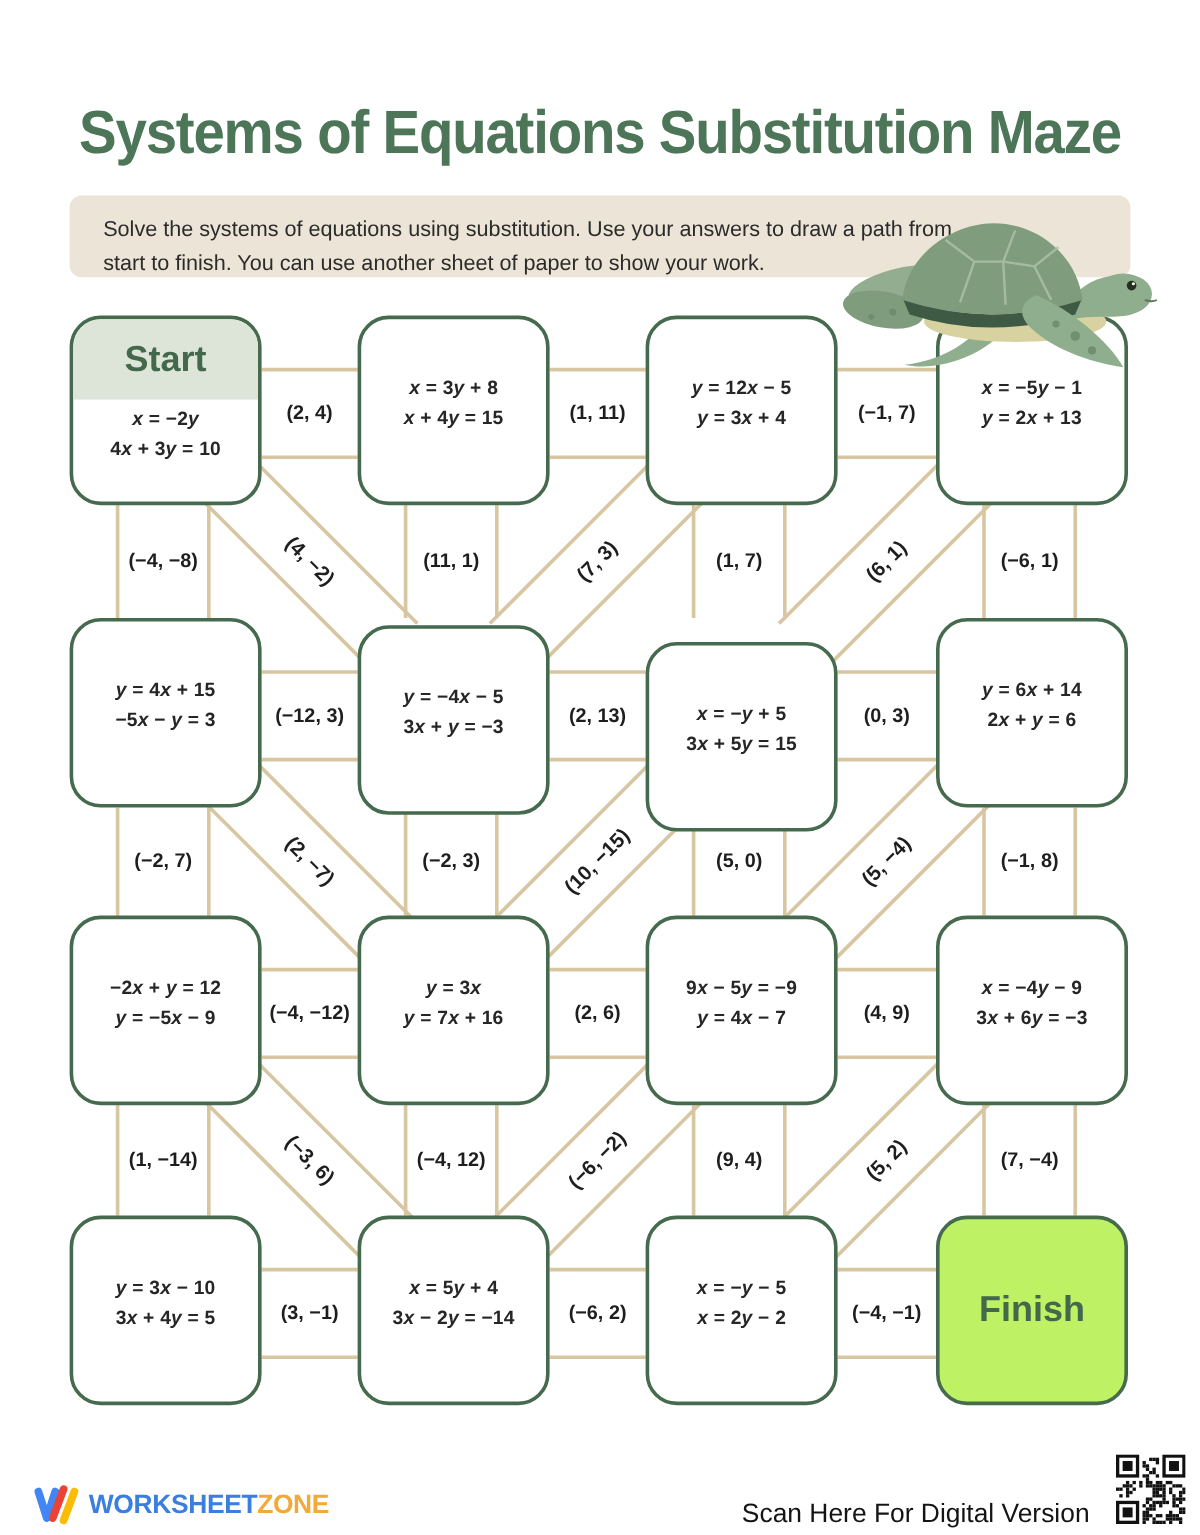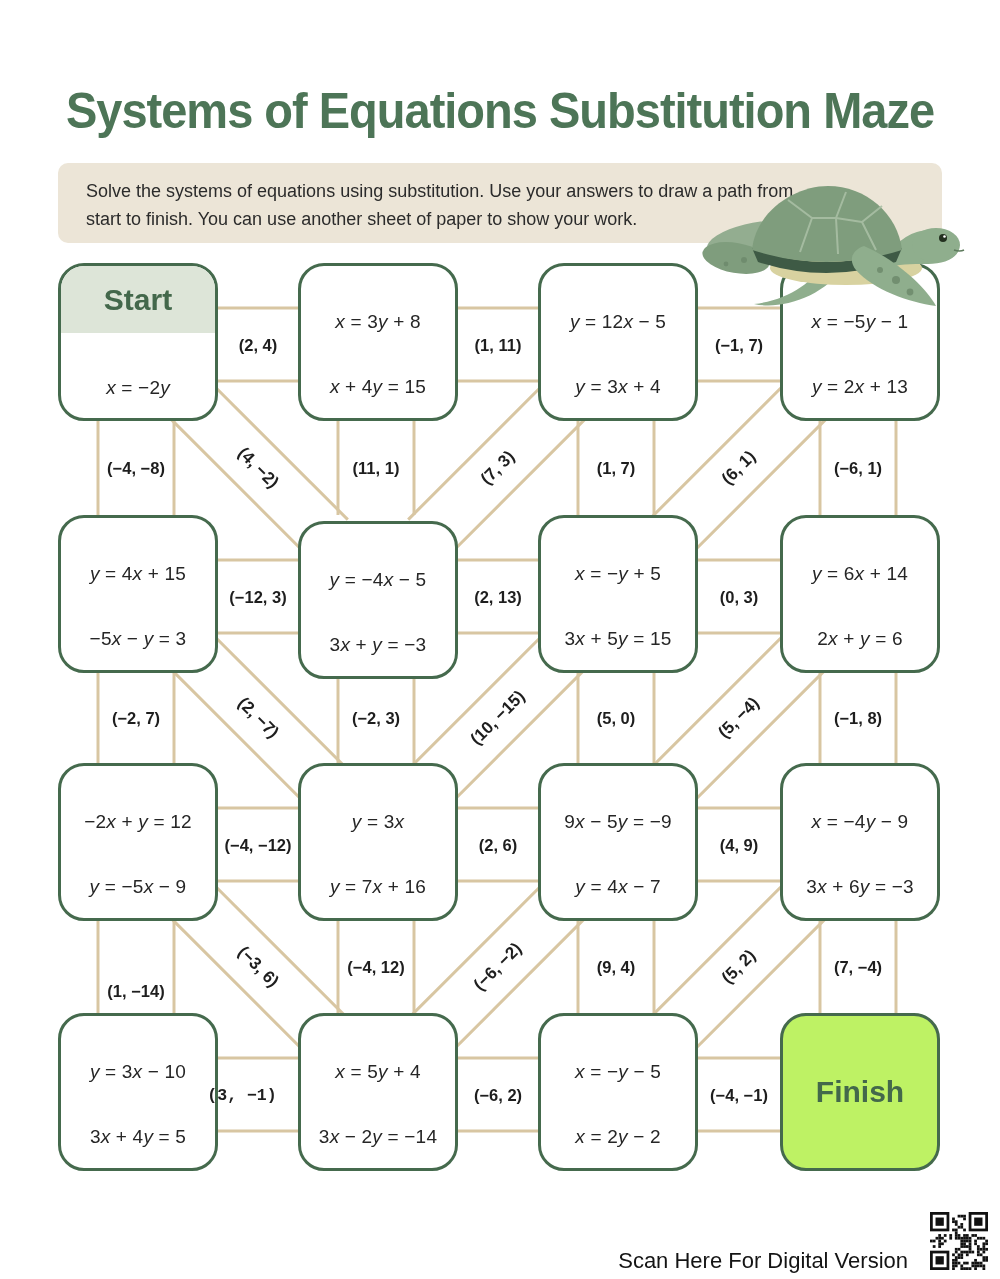--- a/index.html
+++ b/index.html
@@ -13,37 +13,37 @@
   .fill-line{border-bottom:1.6px solid #2a2a2a;height:18px;}
   .name-line{width:498px;margin-left:8px;}
   .date-line{width:230px;margin-left:8px;}
   .date-lbl{margin-left:34px;}
   h1.title{
     position:absolute;left:0;top:80px;width:100%;margin:0;text-align:center;
     font-size:47px;font-weight:700;color:#4d7557;letter-spacing:-1px;
     transform:scaleY(1.08);transform-origin:top center;
   }
   .instructions{
-    position:absolute;left:58px;top:163px;width:884px;height:80px;
+    position:absolute;left:58px;top:163px;width:884px;height:68px;
     background:#ece5d7;border-radius:10px;z-index:0;
   }
   .instructions p{
     margin:0;padding:15px 0 0 28px;max-width:710px;
     font-size:18px;line-height:1.55;color:#2b2b2b;
   }
   .turtle{position:absolute;left:696px;top:172px;z-index:5;}
   
   .maze-svg{position:absolute;left:0;top:0;z-index:1;pointer-events:none;}
   .box{
     position:absolute;width:160px;height:158px;background:#ffffff;
     border:3.5px solid #456a4d;border-radius:26px;z-index:2;
     box-sizing:border-box;display:flex;flex-direction:column;overflow:hidden;
   }
   .eqs{flex:1;display:flex;flex-direction:column;align-items:center;justify-content:center;gap:7px;padding-bottom:12px;}
-  .eq{font-size:19px;font-weight:400;color:#262626;letter-spacing:.2px;white-space:nowrap;margin-top:36px;}
+  .eq{font-size:16px;font-weight:700;color:#262626;letter-spacing:.2px;white-space:nowrap;}
   .eq i{font-style:italic;}
   .box.start .box-head{
     height:67px;background:#dde5d8;display:flex;align-items:center;justify-content:center;
     font-size:30px;font-weight:700;color:#43684b;flex:none;
   }
   .box.start .eqs{justify-content:flex-start;padding-top:8px;padding-bottom:0;}
   .box.finish{background:#bef264;align-items:center;justify-content:center;}
   .finish-label{font-size:30px;font-weight:700;color:#43684b;}
   .coord-label{
     position:absolute;z-index:3;font-size:16.5px;font-weight:700;color:#1e1e1e;
@@ -203,21 +203,21 @@
           <div class="eq"><i>y</i> = 4<i>x</i> + 15</div>
           <div class="eq">−5<i>x</i> − <i>y</i> = 3</div>
         </div>
       </div>
       <div class="box" style="left:298px;top:521px;">
         <div class="eqs">
           <div class="eq"><i>y</i> = −4<i>x</i> − 5</div>
           <div class="eq">3<i>x</i> + <i>y</i> = −3</div>
         </div>
       </div>
-      <div class="box" style="left:538px;top:515px;">
+      <div class="box" style="left:538px;top:535px;">
         <div class="eqs">
           <div class="eq"><i>x</i> = −<i>y</i> + 5</div>
           <div class="eq">3<i>x</i> + 5<i>y</i> = 15</div>
         </div>
       </div>
       <div class="box" style="left:780px;top:515px;">
         <div class="eqs">
           <div class="eq"><i>y</i> = 6<i>x</i> + 14</div>
           <div class="eq">2<i>x</i> + <i>y</i> = 6</div>
         </div>
@@ -269,46 +269,56 @@
       </div>
       <div class="coord-label" style="left:258px;top:345px;">(2, 4)</div>
       <div class="coord-label" style="left:498px;top:345px;">(1, 11)</div>
       <div class="coord-label" style="left:739px;top:345px;">(−1, 7)</div>
       <div class="coord-label" style="left:258px;top:597px;">(−12, 3)</div>
       <div class="coord-label" style="left:498px;top:597px;">(2, 13)</div>
       <div class="coord-label" style="left:739px;top:597px;">(0, 3)</div>
       <div class="coord-label" style="left:258px;top:845px;">(−4, −12)</div>
       <div class="coord-label" style="left:498px;top:845px;">(2, 6)</div>
       <div class="coord-label" style="left:739px;top:845px;">(4, 9)</div>
-      <div class="coord-label" style="left:242px;top:1095px;font-family:Liberation Mono, monospace;">(3, −1)</div>
+      <div class="coord-label" style="left:258px;top:1095px;">(3, −1)</div>
       <div class="coord-label" style="left:498px;top:1095px;">(−6, 2)</div>
       <div class="coord-label" style="left:739px;top:1095px;">(−4, −1)</div>
       <div class="coord-label" style="left:136px;top:468px;">(−4, −8)</div>
       <div class="coord-label" style="left:376px;top:468px;">(11, 1)</div>
       <div class="coord-label" style="left:616px;top:468px;">(1, 7)</div>
       <div class="coord-label" style="left:858px;top:468px;">(−6, 1)</div>
       <div class="coord-label" style="left:136px;top:718px;">(−2, 7)</div>
       <div class="coord-label" style="left:376px;top:718px;">(−2, 3)</div>
       <div class="coord-label" style="left:616px;top:718px;">(5, 0)</div>
       <div class="coord-label" style="left:858px;top:718px;">(−1, 8)</div>
-      <div class="coord-label" style="left:136px;top:967px;margin-top:24px;">(1, −14)</div>
+      <div class="coord-label" style="left:136px;top:967px;">(1, −14)</div>
       <div class="coord-label" style="left:376px;top:967px;">(−4, 12)</div>
       <div class="coord-label" style="left:616px;top:967px;">(9, 4)</div>
       <div class="coord-label" style="left:858px;top:967px;">(7, −4)</div>
       <div class="coord-label rot-down" style="left:258px;top:468px;font-size:17px;">(4, −2)</div>
       <div class="coord-label rot-up" style="left:498px;top:468px;font-size:17px;">(7, 3)</div>
       <div class="coord-label rot-up" style="left:739px;top:468px;font-size:17px;">(6, 1)</div>
       <div class="coord-label rot-down" style="left:258px;top:718px;font-size:17px;">(2, −7)</div>
       <div class="coord-label rot-up" style="left:498px;top:718px;font-size:17px;">(10, −15)</div>
       <div class="coord-label rot-up" style="left:739px;top:718px;font-size:17px;">(5, −4)</div>
       <div class="coord-label rot-down" style="left:258px;top:967px;font-size:17px;">(−3, 6)</div>
       <div class="coord-label rot-up" style="left:498px;top:967px;font-size:17px;">(−6, −2)</div>
       <div class="coord-label rot-up" style="left:739px;top:967px;font-size:17px;">(5, 2)</div>
     </div>
 
+  <div class="brand">
+    <svg width="38" height="36" viewBox="0 0 38 36">
+      <polyline points="4,7 11,29 18,7" fill="none" stroke="#4285F4" stroke-width="6.5" stroke-linecap="round" stroke-linejoin="round"></polyline>
+      <line x1="16" y1="29" x2="25" y2="5" stroke="#EA4335" stroke-width="6.5" stroke-linecap="round"></line>
+      <line x1="25" y1="31" x2="34" y2="7" stroke="#FBBC05" stroke-width="6.5" stroke-linecap="round"></line>
+    </svg>
+    <span class="brand-text">
+      <span class="b1">WORKSHEET</span><span class="b2">ZONE</span>
+    </span>
+  </div>
   <div class="scan-text">Scan Here For Digital Version</div>
   <svg class="qr" id="qr" width="58" height="58" viewBox="0 0 21 21">
       <rect x="0" y="0" width="21" height="21" fill="#fff"></rect>
       <rect x="10" y="1" width="1" height="1" fill="#111"></rect>
       <rect x="11" y="1" width="1" height="1" fill="#111"></rect>
       <rect x="12" y="1" width="1" height="1" fill="#111"></rect>
       <rect x="8" y="2" width="1" height="1" fill="#111"></rect>
       <rect x="12" y="2" width="1" height="1" fill="#111"></rect>
       <rect x="8" y="3" width="1" height="1" fill="#111"></rect>
       <rect x="9" y="3" width="1" height="1" fill="#111"></rect>

